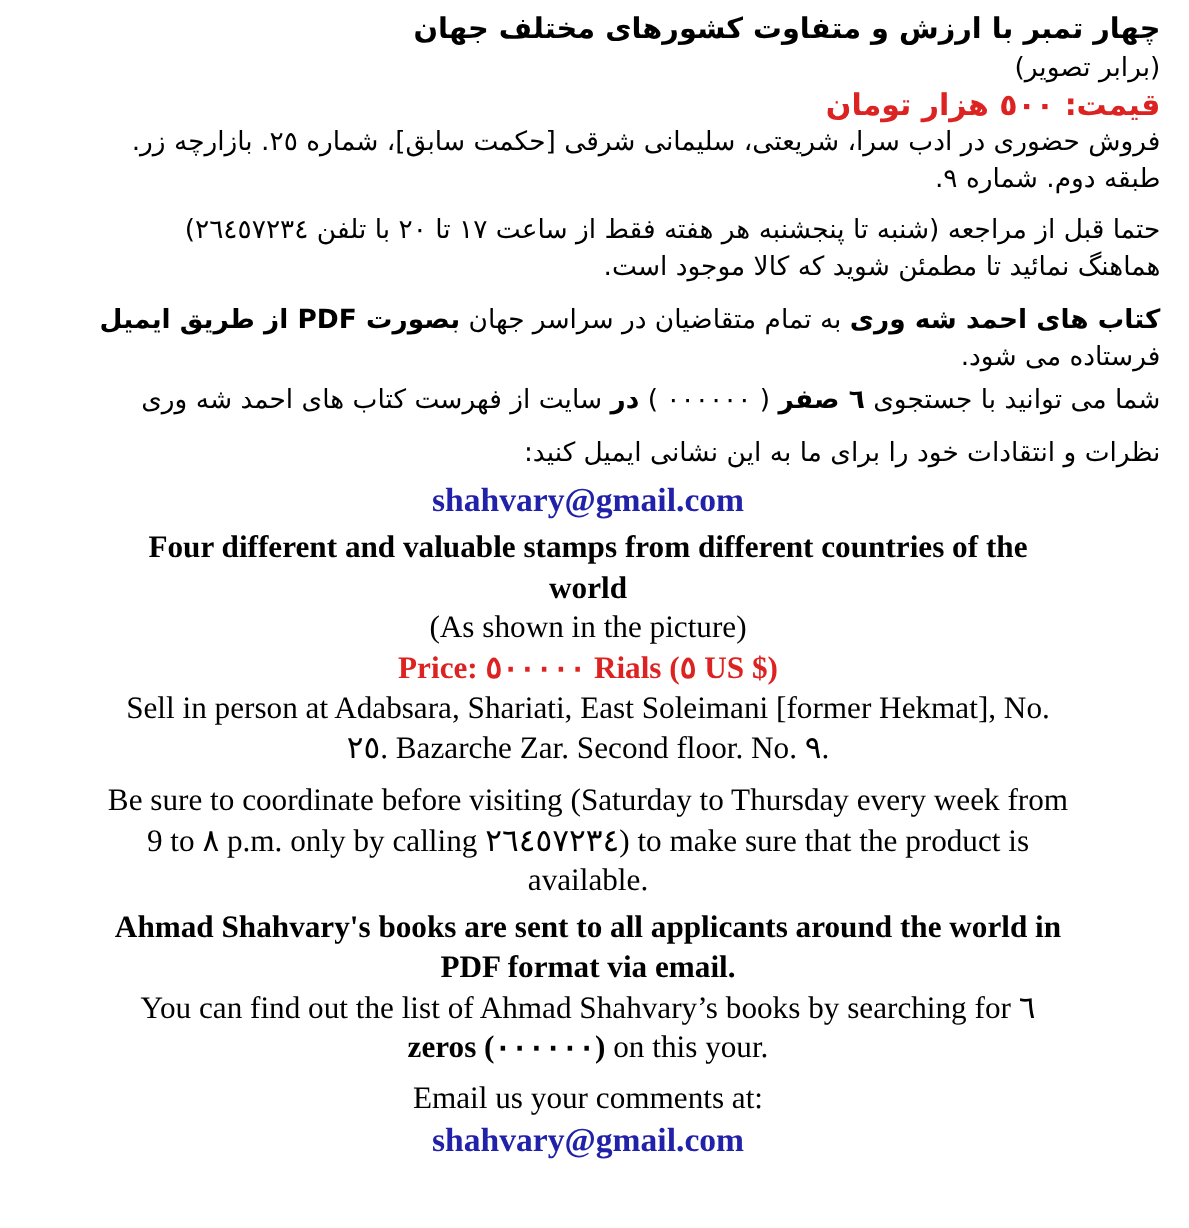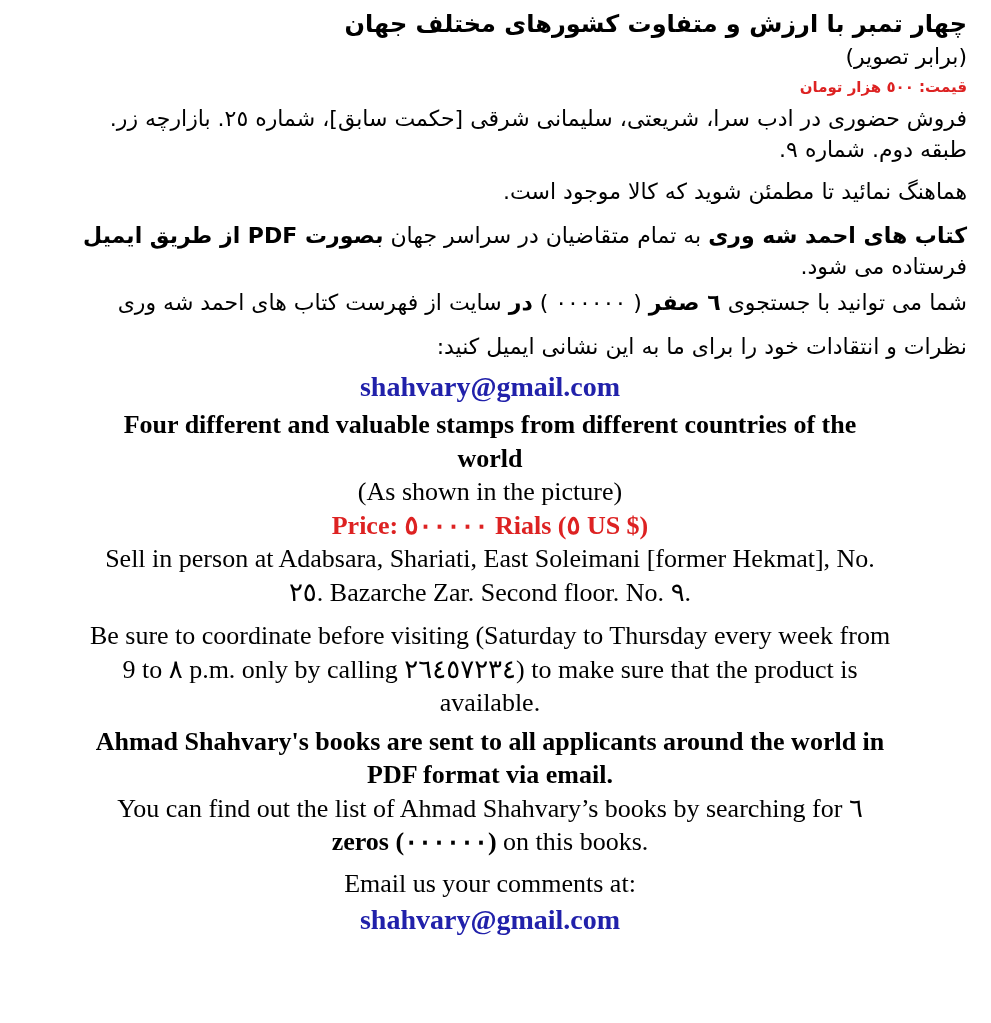--- a/index.html
+++ b/index.html
@@ -33,21 +33,21 @@
     line-height: 31px;
     text-align: right;
   }
   .block[data-name="fa-title"] .line {
     font-size: 24px;
     line-height: 33px;
     font-weight: bold;
   }
   .block[data-name="fa-price"] .line {
     font-weight: bold;
-    font-size: 15px;
+    font-size: 25px;
   }
   .block[data-name="fa-visit"]   { margin-top: 11px; }
   .block[data-name="fa-books"]   { margin-top: 13px; }
   .block[data-name="fa-search"]  { margin-top: 5px; }
   .block[data-name="fa-feedback"]{ margin-top: 13px; }
 
   
   .block[dir="ltr"] .line {
     font-family: "Liberation Serif", "DejaVu Serif", serif;
     font-size: 26px;
@@ -79,20 +79,21 @@
         <div class="line" data-name="text-line"><span data-name="text-run">(برابر تصویر)</span></div>
       </div>
       <div class="block" dir="rtl" data-name="fa-price">
         <div class="line" data-name="text-line"><span data-name="text-run" class="b" style="color: rgb(221, 34, 34);">قیمت: ٥٠٠ هزار تومان</span></div>
       </div>
       <div class="block" dir="rtl" data-name="fa-address">
         <div class="line" data-name="text-line"><span data-name="text-run">فروش حضوری در ادب سرا، شریعتی، سلیمانی شرقی [حکمت سابق]، شماره ٢٥. بازارچه زر.</span></div>
         <div class="line" data-name="text-line"><span data-name="text-run">طبقه دوم. شماره ٩.</span></div>
       </div>
       <div class="block" dir="rtl" data-name="fa-visit">
+        <div class="line" data-name="text-line"><span data-name="text-run">حتما قبل از مراجعه (شنبه تا پنجشنبه هر هفته فقط از ساعت ١٧ تا ٢٠ با تلفن ٢٦٤٥٧٢٣٤)</span></div>
         <div class="line" data-name="text-line"><span data-name="text-run">هماهنگ نمائید تا مطمئن شوید که کالا موجود است.</span></div>
       </div>
       <div class="block" dir="rtl" data-name="fa-books">
         <div class="line" data-name="text-line"><span data-name="text-run" class="b">کتاب های احمد شه وری</span><span data-name="text-run"> به تمام متقاضیان در سراسر جهان </span><span data-name="text-run" class="b">بصورت PDF  از طریق ایمیل</span></div>
         <div class="line" data-name="text-line"><span data-name="text-run">فرستاده می شود.</span></div>
       </div>
       <div class="block" dir="rtl" data-name="fa-search">
         <div class="line" data-name="text-line"><span data-name="text-run">شما می توانید با جستجوی </span><span data-name="text-run" class="b">٦ صفر</span><span data-name="text-run"> ( ٠٠٠٠٠٠ ) </span><span data-name="text-run" class="b">در</span><span data-name="text-run"> سایت از فهرست کتاب های احمد شه وری</span></div>
       </div>
       <div class="block" dir="rtl" data-name="fa-feedback">
@@ -119,21 +120,21 @@
         <div class="line" data-name="text-line"><span data-name="text-run">Be sure to coordinate before visiting (Saturday to Thursday every week from</span></div>
         <div class="line" data-name="text-line"><span data-name="text-run">9 to ٨ p.m. only by calling ٢٦٤٥٧٢٣٤) to make sure that the product is</span></div>
         <div class="line" data-name="text-line"><span data-name="text-run">available.</span></div>
       </div>
       <div class="block" dir="ltr" data-name="en-books">
         <div class="line" data-name="text-line"><span data-name="text-run" class="b">Ahmad Shahvary's books are sent to all applicants around the world in</span></div>
         <div class="line" data-name="text-line"><span data-name="text-run" class="b">PDF format via email.</span></div>
       </div>
       <div class="block" dir="ltr" data-name="en-search">
         <div class="line" data-name="text-line"><span data-name="text-run">You can find out the list of Ahmad Shahvary’s books by searching for ٦</span></div>
-        <div class="line" data-name="text-line"><span data-name="text-run" class="b">zeros (٠٠٠٠٠٠)</span><span data-name="text-run"> on this books.</span></div>
+        <div class="line" data-name="text-line"><span data-name="text-run" class="b">zeros (٠٠٠٠٠٠)</span><span data-name="text-run"> on this your.</span></div>
       </div>
       <div class="block" dir="ltr" data-name="en-feedback">
         <div class="line" data-name="text-line"><span data-name="text-run">Email us your comments at:</span></div>
       </div>
       <div class="block" dir="ltr" data-name="email-bottom">
         <div class="line" data-name="email-link"><span data-name="email-text" class="b" style="color: rgb(33, 33, 170);">shahvary@gmail.com</span></div>
       </div>
     </div>
 </div>
 

